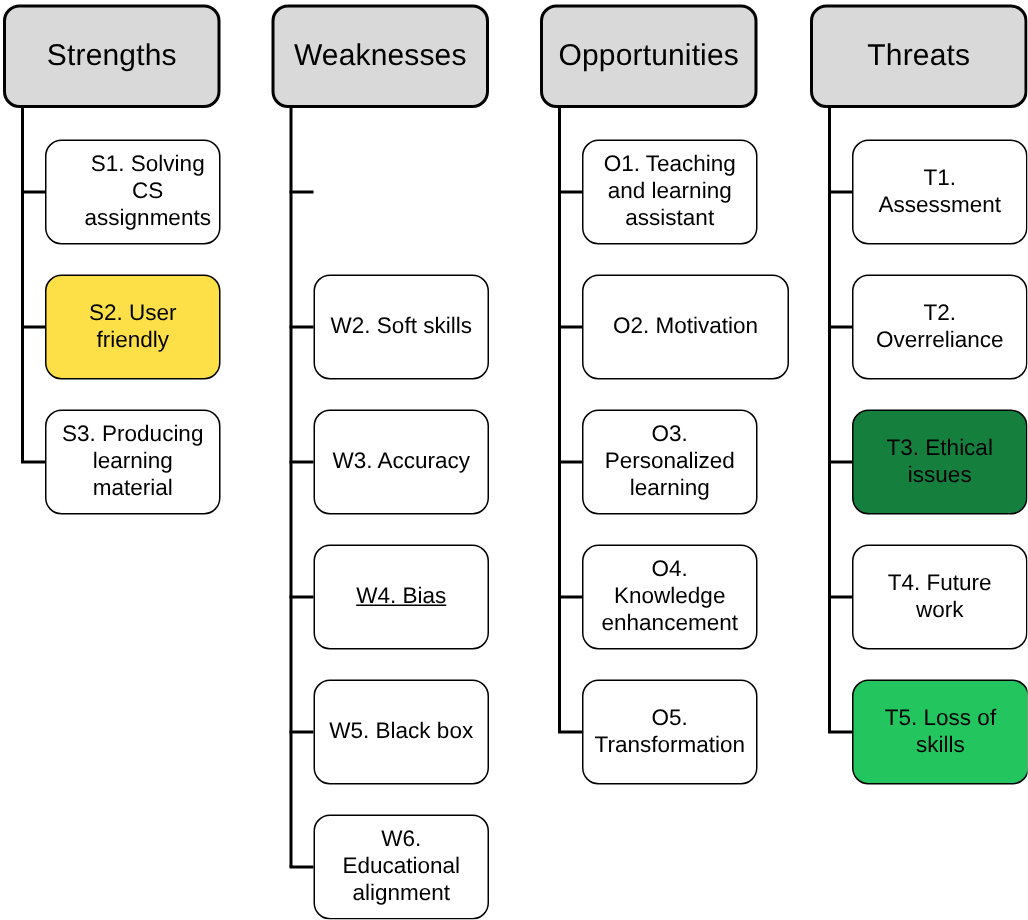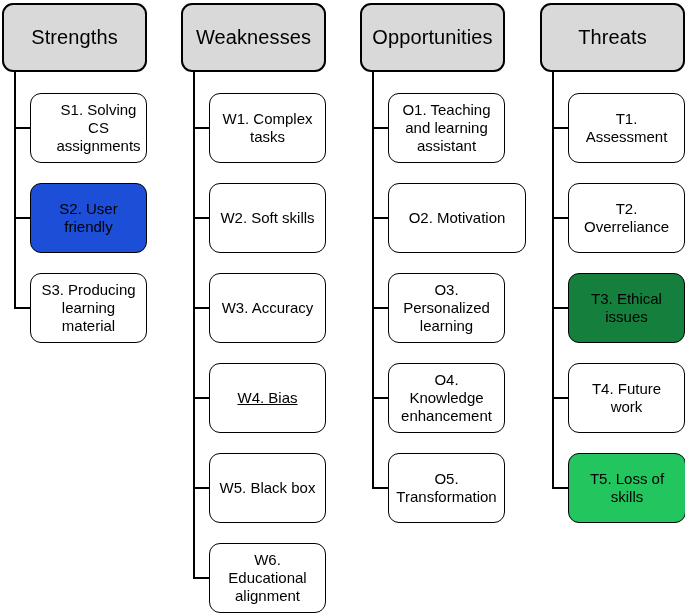--- a/index.html
+++ b/index.html
@@ -37,39 +37,35 @@
 <div id="canvas">
     <div class="column" style="left: 2px; width: 145px;">
       <div class="header-box" style="width: 145px; height: 69px; background: rgb(217, 217, 217); color: rgb(0, 0, 0);">Strengths</div>
       <div class="trunk" style="left: 12px; top: 72px; height: 236px; background: rgb(0, 0, 0);"></div>
       <div class="branch" style="left: 12px; top: 127.2px; width: 16px; background: rgb(0, 0, 0);"></div>
       <div class="item-box" style="left: 28px; top: 93px; width: 117px; height: 70px; background: rgb(255, 255, 255); padding-left: 27px;">
         <span class="item-label">S1. Solving CS
 assignments</span>
       </div>
       <div class="branch" style="left: 12px; top: 217.2px; width: 16px; background: rgb(0, 0, 0);"></div>
-      <div class="item-box" style="left: 28px; top: 183px; width: 117px; height: 70px; background: #1d4ed8;">
+      <div class="item-box" style="left: 28px; top: 183px; width: 117px; height: 70px; background: #fde047;">
         <span class="item-label">S2. User
 friendly</span>
       </div>
       <div class="branch" style="left: 12px; top: 307.2px; width: 16px; background: rgb(0, 0, 0);"></div>
       <div class="item-box" style="left: 28px; top: 273px; width: 117px; height: 70px; background: rgb(255, 255, 255);">
         <span class="item-label">S3. Producing
 learning
 material</span>
       </div>
     </div>
     <div class="column" style="left: 181px; width: 145px;">
       <div class="header-box" style="width: 145px; height: 69px; background: rgb(217, 217, 217); color: rgb(0, 0, 0);">Weaknesses</div>
       <div class="trunk" style="left: 12px; top: 72px; height: 506px; background: rgb(0, 0, 0);"></div>
       <div class="branch" style="left: 12px; top: 127.2px; width: 16px; background: rgb(0, 0, 0);"></div>
-      <div class="item-box" style="left: 28px; top: 93px; width: 117px; height: 70px; background: rgb(255, 255, 255);">
-        <span class="item-label">W1. Complex
-tasks</span>
-      </div>
       <div class="branch" style="left: 12px; top: 217.2px; width: 16px; background: rgb(0, 0, 0);"></div>
       <div class="item-box" style="left: 28px; top: 183px; width: 117px; height: 70px; background: rgb(255, 255, 255);">
         <span class="item-label">W2. Soft skills</span>
       </div>
       <div class="branch" style="left: 12px; top: 307.2px; width: 16px; background: rgb(0, 0, 0);"></div>
       <div class="item-box" style="left: 28px; top: 273px; width: 117px; height: 70px; background: rgb(255, 255, 255);">
         <span class="item-label">W3. Accuracy</span>
       </div>
       <div class="branch" style="left: 12px; top: 397.2px; width: 16px; background: rgb(0, 0, 0);"></div>
       <div class="item-box" style="left: 28px; top: 363px; width: 117px; height: 70px; background: rgb(255, 255, 255); text-decoration: underline;">

